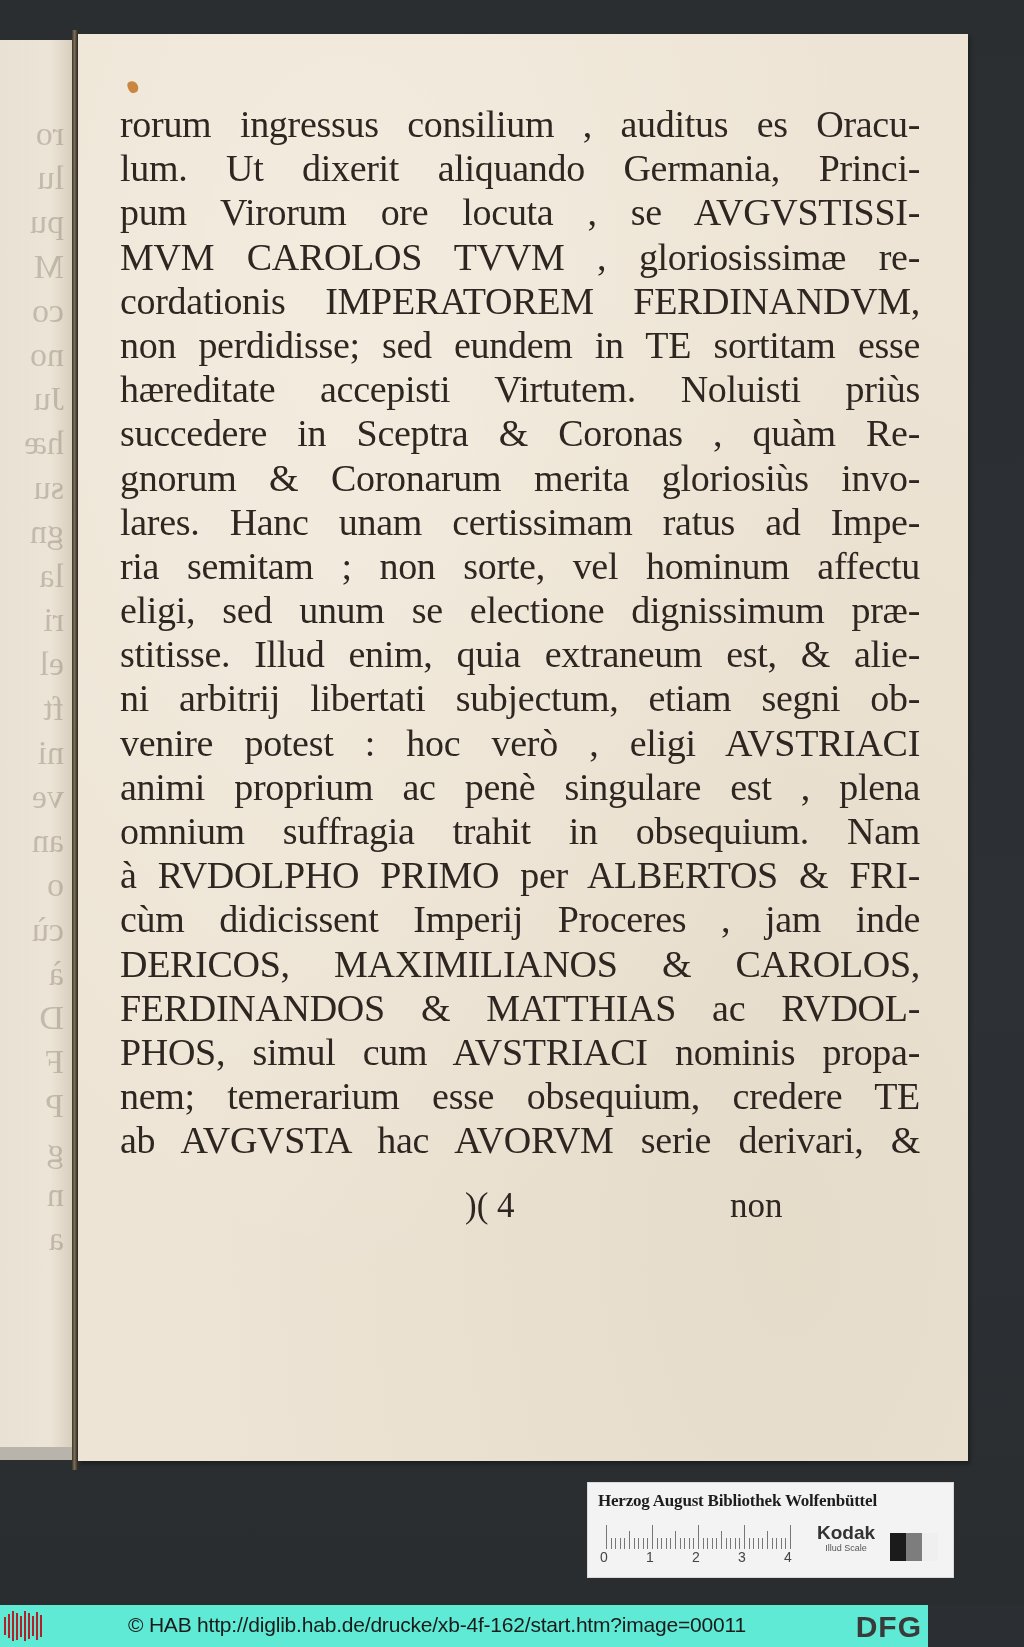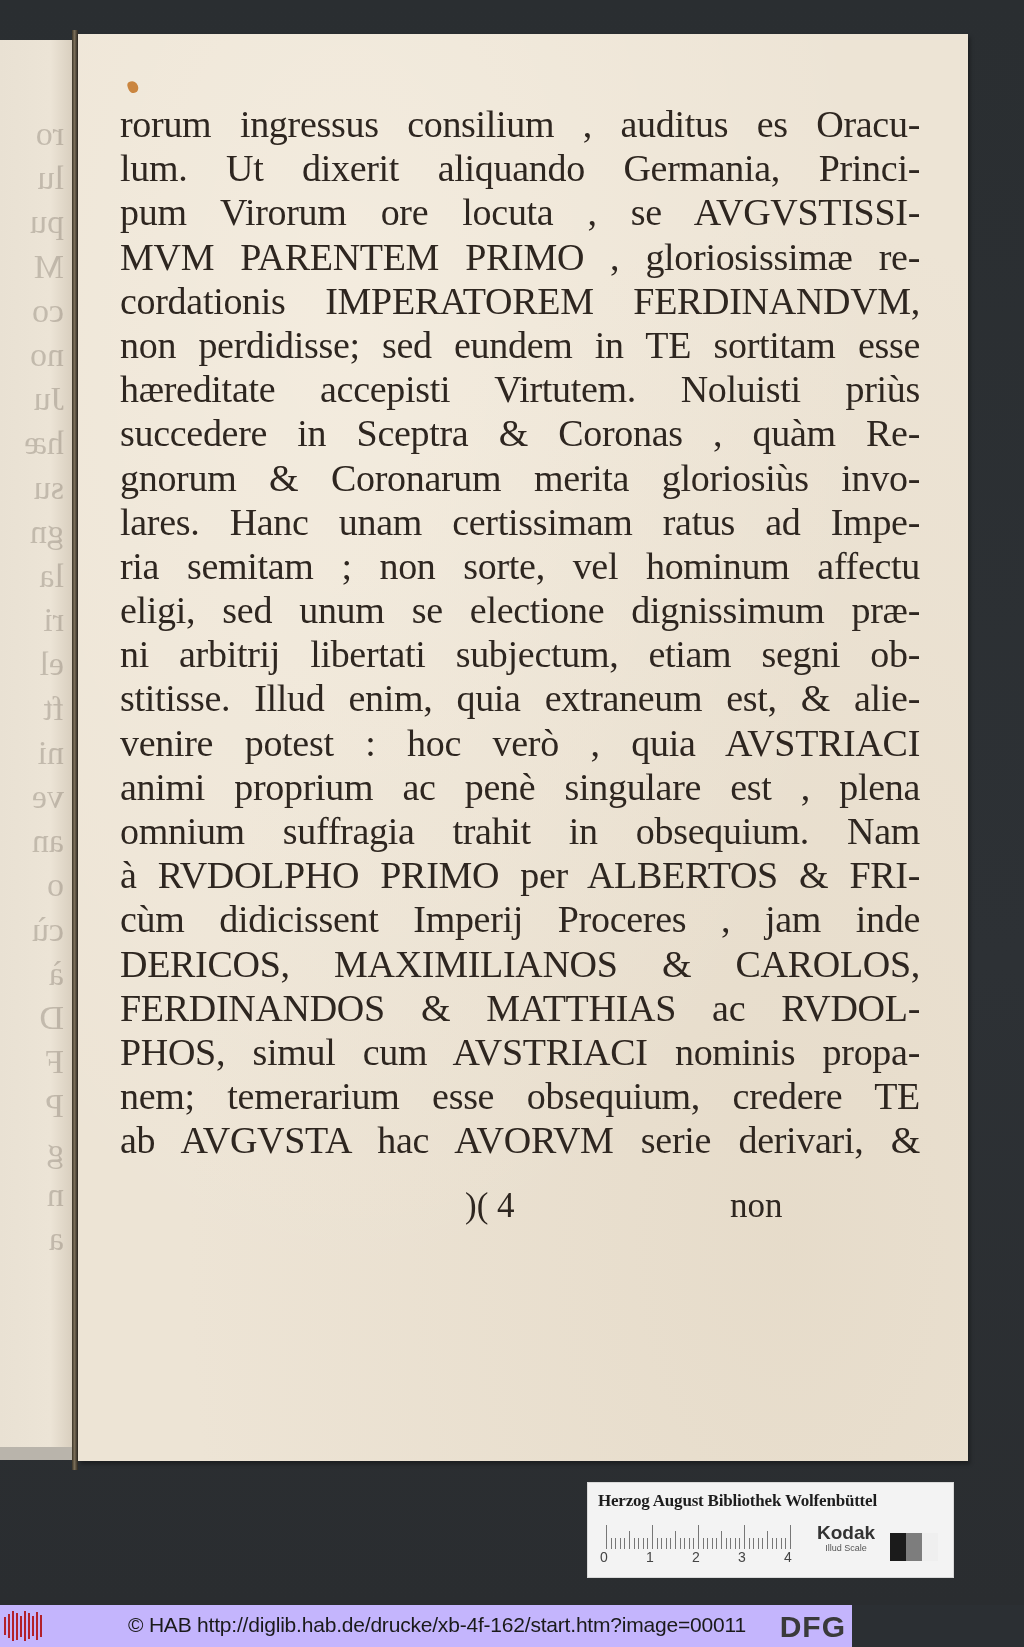--- a/index.html
+++ b/index.html
@@ -95,22 +95,22 @@
     text-align: center;
   }
   .kodak .brand { font-weight: bold; font-size: 19px; color: #333; line-height: 20px; display: block; }
   .kodak .sub { font-size: 9px; color: #555; display: block; }
   .grayscale {
     position: absolute; left: 302px; top: 50px; width: 48px; height: 28px;
     display: flex;
   }
   .grayscale .chip { flex: 1; height: 100%; }
   .bottom-bar {
-    position: absolute; left: 0; top: 1605px; width: 852px; height: 42px;
-    background: #c4b5fd;
+    position: absolute; left: 0; top: 1605px; width: 928px; height: 42px;
+    background: #5eead4;
     display: flex; align-items: center;
   }
   .hab-logo {
     position: absolute; left: 4px; top: 6px; width: 44px; height: 30px;
     display: flex; align-items: stretch; gap: 2px;
   }
   .hab-logo i {
     display: block; width: 2px; background: #b3202a;
   }
   .copyright {
@@ -161,32 +161,32 @@
   <div class="bottom-edge"></div>
 </div>
 <div class="gutter-line"></div>
 
 <div class="page">
   <div class="stain"></div>
   <div class="text-block" id="text-block">
     <div class="line">rorum ingressus consilium , auditus es Oracu-</div>
     <div class="line">lum.   Ut dixerit aliquando Germania, Princi-</div>
     <div class="line">pum Virorum ore locuta , se AVGVSTISSI-</div>
-    <div class="line">MVM PARENTEM PRIMO ,  gloriosissimæ re-</div>
+    <div class="line">MVM CAROLOS TVVM ,  gloriosissimæ re-</div>
     <div class="line">cordationis IMPERATOREM FERDINANDVM,</div>
     <div class="line">non perdidisse; sed eundem in TE sortitam esse</div>
     <div class="line">hæreditate accepisti Virtutem.   Noluisti priùs</div>
     <div class="line">succedere  in Sceptra &amp; Coronas ,  quàm Re-</div>
     <div class="line">gnorum &amp; Coronarum merita gloriosiùs invo-</div>
     <div class="line">lares.   Hanc unam certissimam ratus ad Impe-</div>
     <div class="line">ria semitam ;  non sorte, vel hominum affectu</div>
     <div class="line">eligi, sed unum se electione dignissimum præ-</div>
+    <div class="line">stitisse.   Illud enim, quia extraneum est, &amp; alie-</div>
     <div class="line">ni arbitrij libertati subjectum,  etiam segni ob-</div>
-    <div class="line">stitisse.   Illud enim, quia extraneum est, &amp; alie-</div>
-    <div class="line">venire potest :   hoc verò , quia AVSTRIACI</div>
+    <div class="line">venire potest :   hoc verò , eligi AVSTRIACI</div>
     <div class="line">animi proprium ac penè singulare est , plena</div>
     <div class="line">omnium suffragia trahit in obsequium.   Nam</div>
     <div class="line">à RVDOLPHO PRIMO per ALBERTOS &amp; FRI-</div>
     <div class="line">cùm  didicissent  Imperij  Proceres ,  jam inde</div>
     <div class="line">DERICOS,  MAXIMILIANOS &amp; CAROLOS,</div>
     <div class="line">FERDINANDOS &amp; MATTHIAS ac RVDOL-</div>
     <div class="line">PHOS, simul cum AVSTRIACI nominis propa-</div>
     <div class="line">nem; temerarium esse obsequium, credere TE</div>
     <div class="line">ab AVGVSTA hac AVORVM serie derivari, &amp;</div>
   </div>

